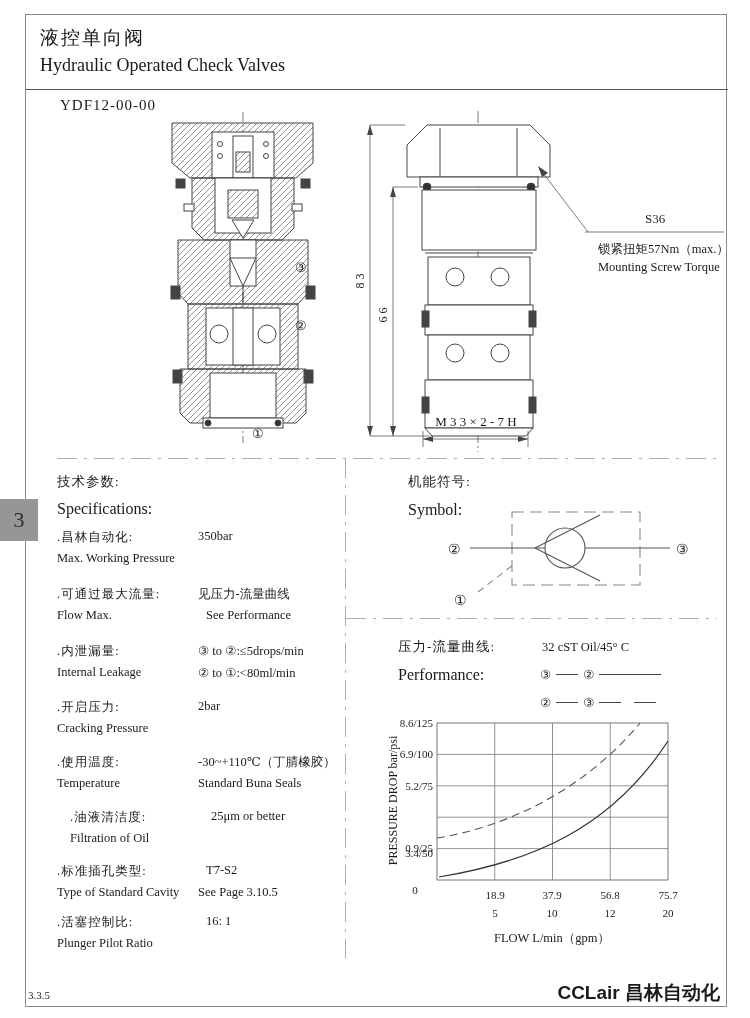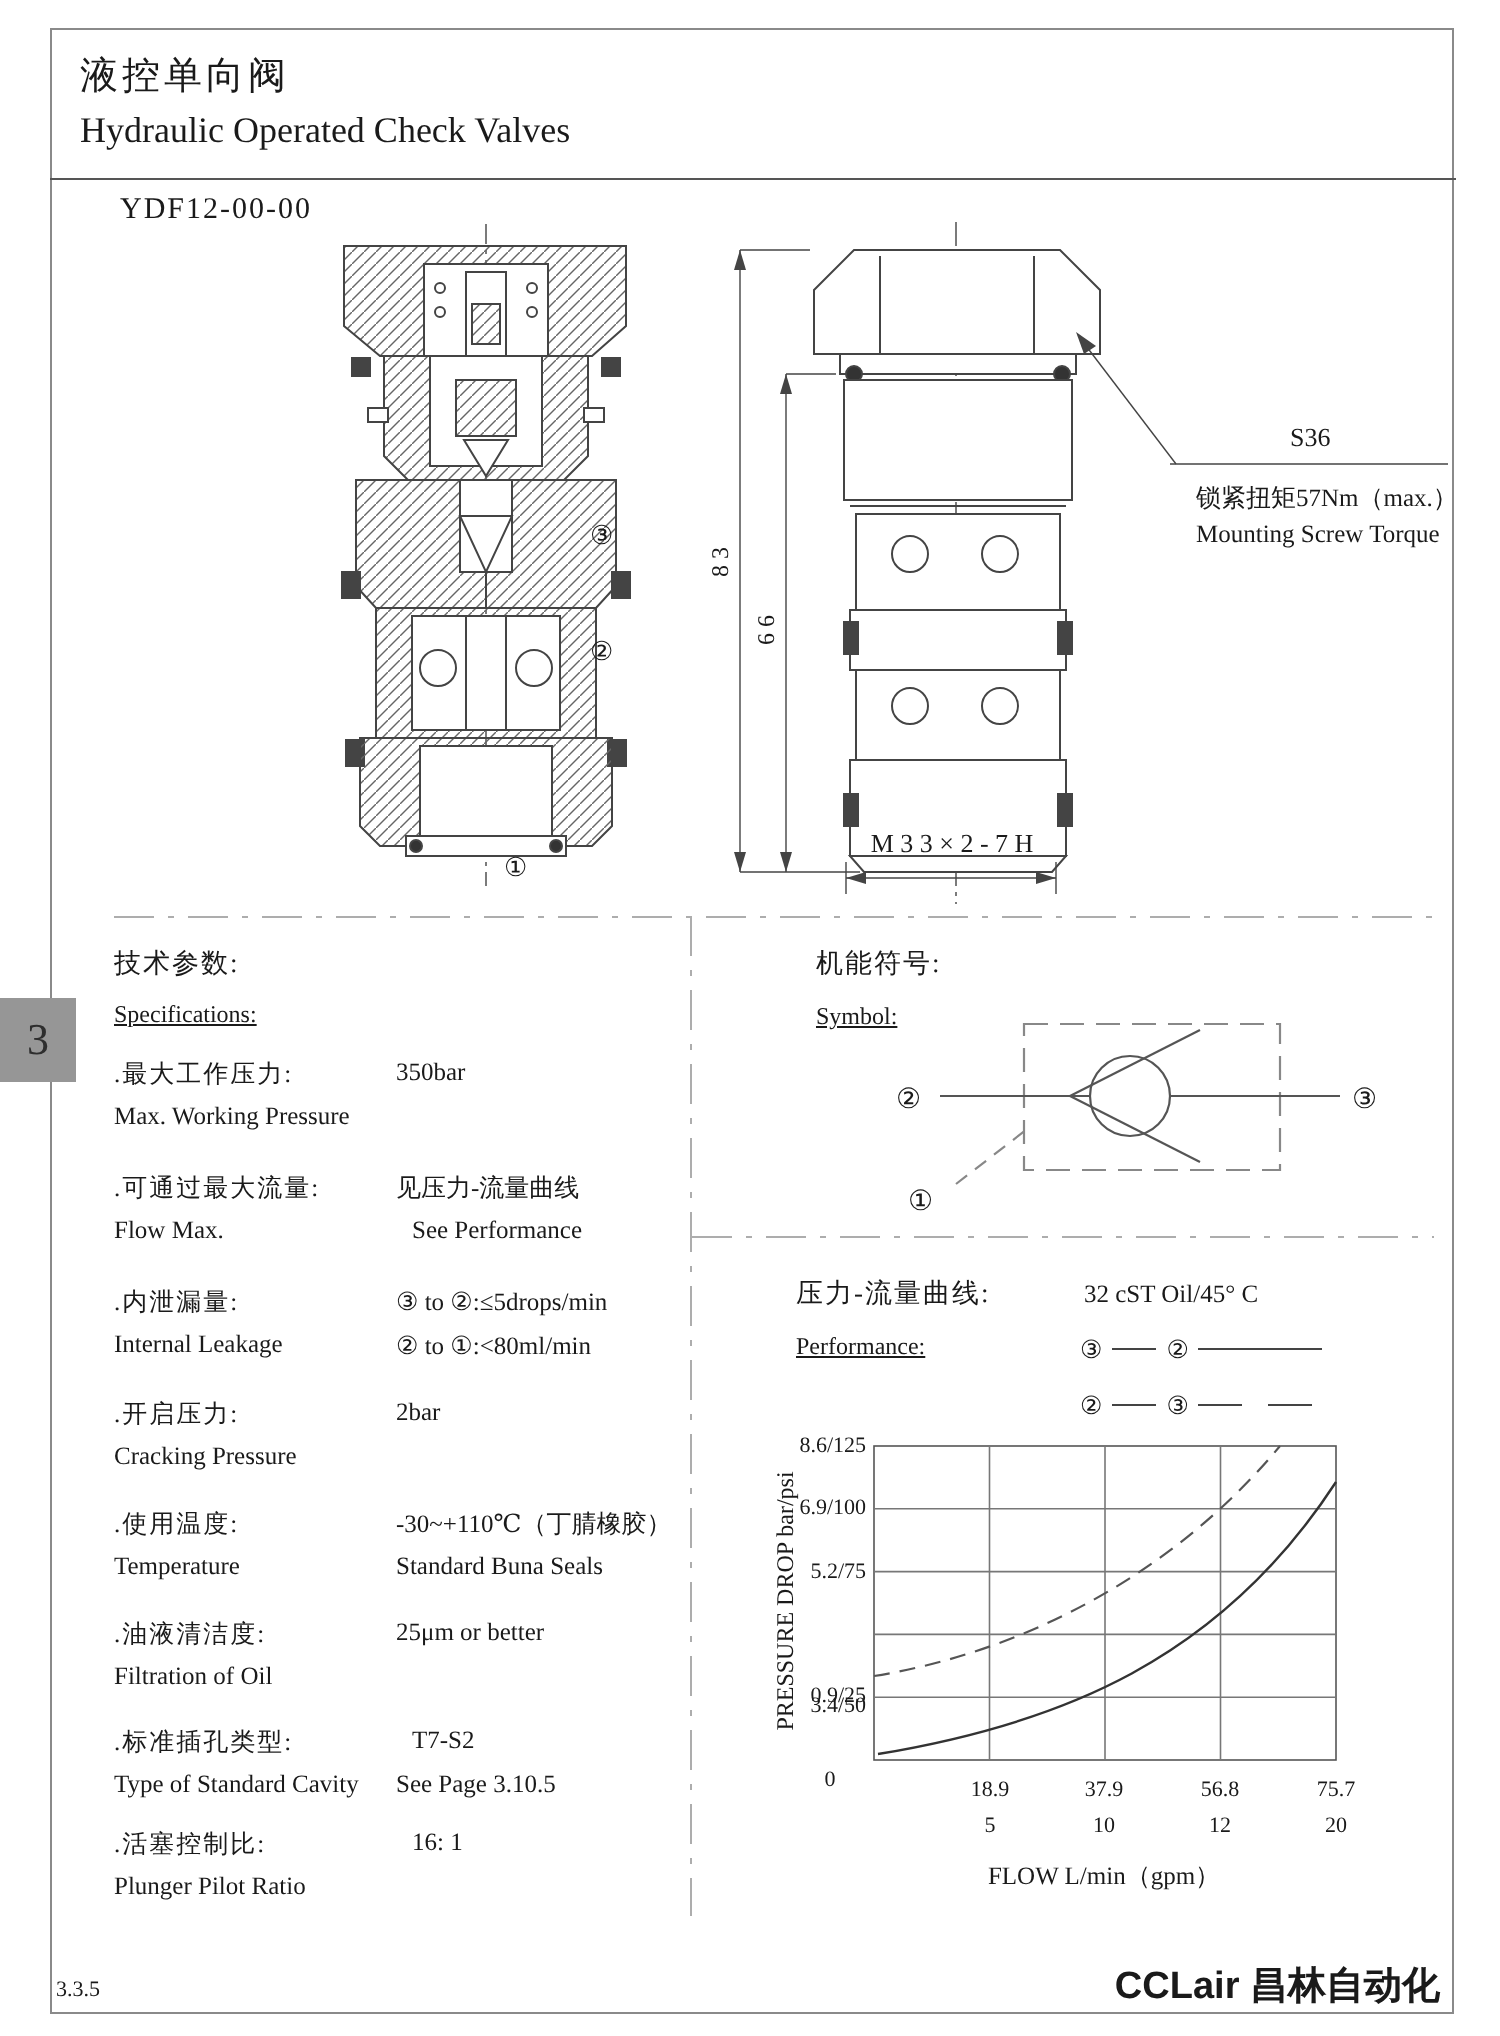--- a/index.html
+++ b/index.html
@@ -6,21 +6,21 @@
   body{width:750px;height:1018px;position:relative;font-family:"Liberation Serif","DejaVu Serif",serif;color:#1a1a1a;overflow:hidden;}
   .abs{position:absolute;}
   .page-border{left:25px;top:14px;width:702px;height:993px;border:1px solid #8a8a8a;box-sizing:border-box;}
   .header-line{left:25px;top:89px;width:703px;height:0;border-top:1px solid #555;}
   .title-zh{left:40px;top:25px;font-size:19px;letter-spacing:2px;}
   .title-en{left:40px;top:55px;font-size:18px;}
   .model{left:60px;top:97px;font-size:15px;letter-spacing:1px;}
   .divider-h{height:1px;background:repeating-linear-gradient(90deg,#adadad 0 20px,transparent 20px 27px,#adadad 27px 30px,transparent 30px 37px);}
   .divider-v{width:1px;background:repeating-linear-gradient(180deg,#adadad 0 20px,transparent 20px 27px,#adadad 27px 30px,transparent 30px 37px);}
   .spec-head-zh,.sym-head-zh,.perf-head-zh{font-size:13.5px;letter-spacing:1px;}
-  .spec-head-en,.sym-head-en,.perf-head-en{font-size:12px;text-decoration:underline;}
+  .spec-head-en,.sym-head-en,.perf-head-en{font-size:16px;}
   .spec-row{width:300px;height:44px;font-size:12.5px;}
   .spec-row .lzh{position:absolute;left:0;top:0;letter-spacing:1px;}
   .spec-row .len{position:absolute;left:0;top:22px;}
   .spec-row .vzh{position:absolute;left:141px;top:0;white-space:nowrap;}
   .spec-row .ven{position:absolute;left:141px;top:22px;white-space:nowrap;}
   .oil-spec{font-size:12.5px;}
   .legend-row{font-size:12.5px;white-space:nowrap;}
   .ln{display:inline-block;height:0;border-top:1.3px solid #444;width:22px;margin:0 5px 4px 5px;vertical-align:middle;}
   .ln-long{width:62px;}
   .tick{font-size:11px;text-align:center;}
@@ -147,21 +147,21 @@
 <div class="abs divider-h" style="left:57px;top:458px;width:660px;"></div>
 <div class="abs divider-v" style="left:345px;top:458px;height:500px;"></div>
 <div class="abs divider-h" style="left:346px;top:618px;width:371px;"></div>
 
 <div class="abs tab3">3</div>
 
 <div class="abs spec-head-zh" style="left:57px;top:473px;">技术参数:</div>
 <div class="abs spec-head-en" style="left:57px;top:500px;">Specifications:</div>
 
 <div class="abs spec-row" style="left:57px;top:529px;">
-  <span class="lzh">.最大工作压力:</span>
+  <span class="lzh">.昌林自动化:</span>
   <span class="len">Max. Working Pressure</span>
   <span class="vzh">350bar</span>
   <span class="ven"></span>
 </div>
 <div class="abs spec-row" style="left:57px;top:586px;">
   <span class="lzh">.可通过最大流量:</span>
   <span class="len">Flow Max.</span>
   <span class="vzh">见压力-流量曲线</span>
   <span class="ven" style="left:149px;">See Performance</span>
 </div>
@@ -176,21 +176,21 @@
   <span class="len">Cracking Pressure</span>
   <span class="vzh">2bar</span>
   <span class="ven"></span>
 </div>
 <div class="abs spec-row" style="left:57px;top:754px;">
   <span class="lzh">.使用温度:</span>
   <span class="len">Temperature</span>
   <span class="vzh">-30~+110℃（丁腈橡胶）</span>
   <span class="ven">Standard Buna Seals</span>
 </div>
-<div class="abs spec-row" style="left:57px;top:809px;">
+<div class="abs spec-row" style="left:70px;top:809px;">
   <span class="lzh">.油液清洁度:</span>
   <span class="len">Filtration of Oil</span>
   <span class="vzh">25μm or better</span>
   <span class="ven"></span>
 </div>
 <div class="abs spec-row" style="left:57px;top:863px;">
   <span class="lzh">.标准插孔类型:</span>
   <span class="len">Type of Standard  Cavity</span>
   <span class="vzh" style="left:149px;text-align:center;">T7-S2</span>
   <span class="ven">See Page 3.10.5</span>

